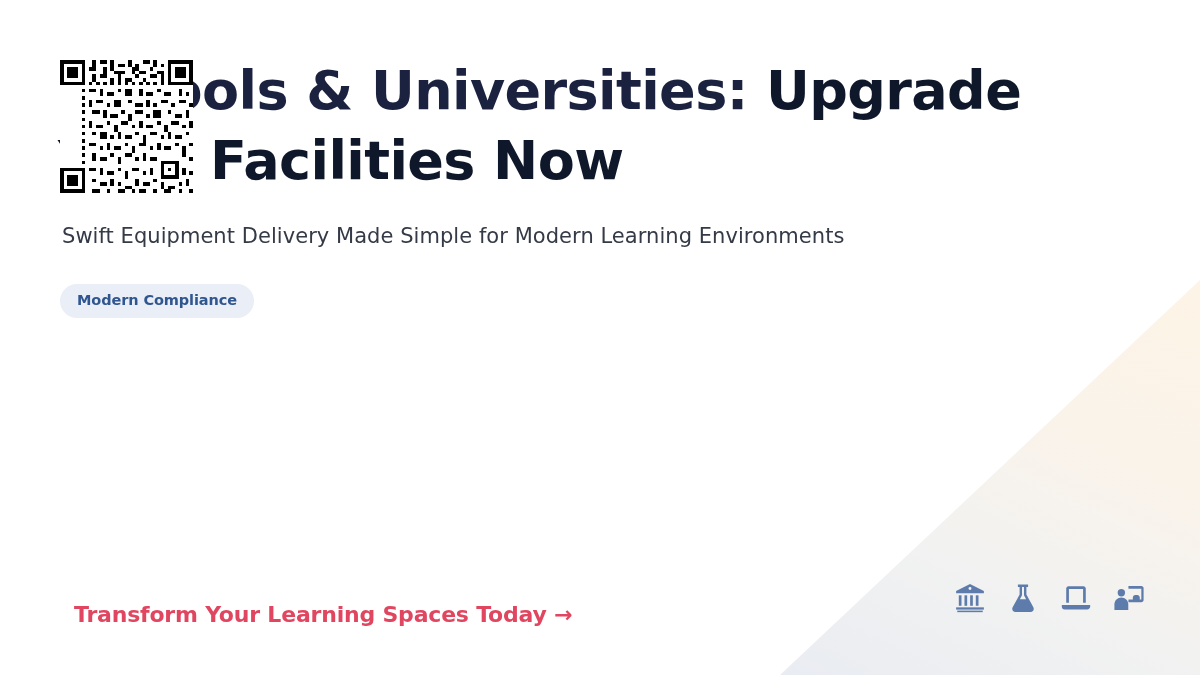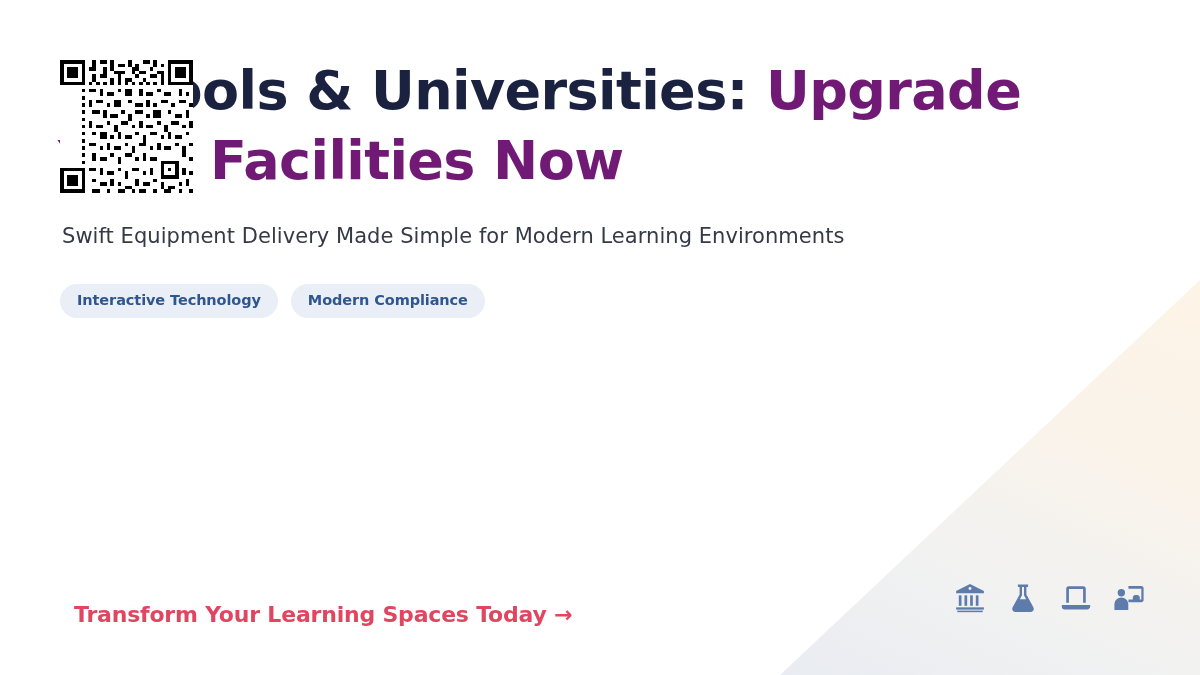--- a/index.html
+++ b/index.html
@@ -42,21 +42,21 @@
     width: 1030px;
     margin: 0;
     font-family: "DejaVu Sans", sans-serif;
     font-size: 54px;
     font-weight: 700;
     line-height: 1.30;
     letter-spacing: -0.6px;
     color: #1b2240;
   }
   .headline .accent {
-    color: #701a75;
+    color: #0f172a;
   }
 
   
   .qr-block {
     position: absolute;
     left: 60px;
     top: 60px;
     width: 133px;
     height: 133px;
     background: #ffffff;
@@ -329,21 +329,20 @@
         <rect x="29" y="36" width="2" height="1"></rect>
           <rect x="33" y="36" width="1" height="1"></rect>
         <rect x="36" y="36" width="1" height="1"></rect>
       </g>
     </svg>
   </div>
 
   <p class="subtitle">Swift Equipment Delivery Made Simple for Modern Learning Environments</p>
 
   <div class="tag-row">
-    <span class="tag-pill">Interactive Technology</span>
     <span class="tag-pill">Modern Compliance</span>
   </div>
 
   <p class="cta">Transform Your Learning Spaces Today →</p>
 
   <div class="icon-strip">
     <span>
       <svg width="34" height="34" viewBox="0 0 24 24" aria-hidden="true">
         <path d="M12 2.2 2.2 7v1.6h19.6V7L12 2.2zm0 2.1a1.05 1.05 0 1 1 0 2.1 1.05 1.05 0 0 1 0-2.1z"></path>
         <rect x="4.1" y="10.1" width="1.9" height="7.4"></rect>

